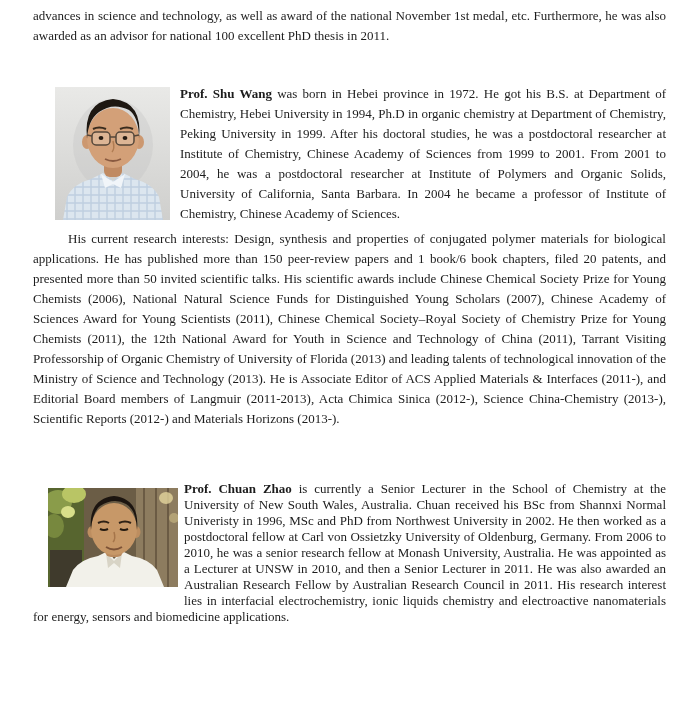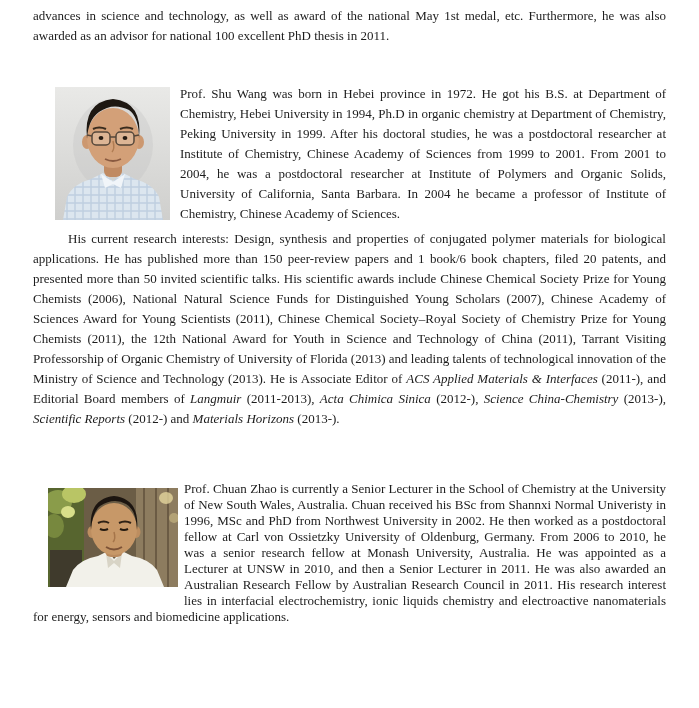--- a/index.html
+++ b/index.html
@@ -15,29 +15,29 @@
     color:#1c1c1c;
     overflow:hidden;
   }
   p{margin:0;text-align:justify;}
   .gap-1{height:38px;clear:both;}
   .gap-2{height:52px;clear:both;}
   .bio1-para2{text-indent:35px;margin-top:5px;}
   .bio2-para{line-height:16px;}
   .photo-1{float:left;width:115px;height:133px;margin:3px 10px 2px 22px;display:block;}
   .photo-2{float:left;width:130px;height:99px;margin:7px 6px 12px 15px;display:block;}
-  .seg-b{font-weight:normal;}
-  .seg-i{font-style:italic;}
+  .seg-b{font-weight:bold;}
+  .seg-i{}
 </style>
 </head>
 <body>
 
 <div class="page">
 
-  <p class="intro">advances in science and technology, as well as award of the national May 1st medal, etc. Furthermore, he was also awarded as an advisor for national 100 excellent PhD thesis in 2011.</p>
+  <p class="intro">advances in science and technology, as well as award of the national November 1st medal, etc. Furthermore, he was also awarded as an advisor for national 100 excellent PhD thesis in 2011.</p>
 
   <div class="gap-1"></div>
 
   <div>
     <svg class="photo-1" role="img" viewBox="0 0 115 133" xmlns="http://www.w3.org/2000/svg" aria-label="Portrait photo of Prof. Shu Wang, man with glasses wearing a light blue checked shirt on a gray studio background">
       <defs>
         <linearGradient id="bg1" x1="0" y1="0" x2="0" y2="1">
           <stop offset="0" stop-color="#e9e9e7"></stop>
           <stop offset="1" stop-color="#cfcfcd"></stop>
         </linearGradient>

